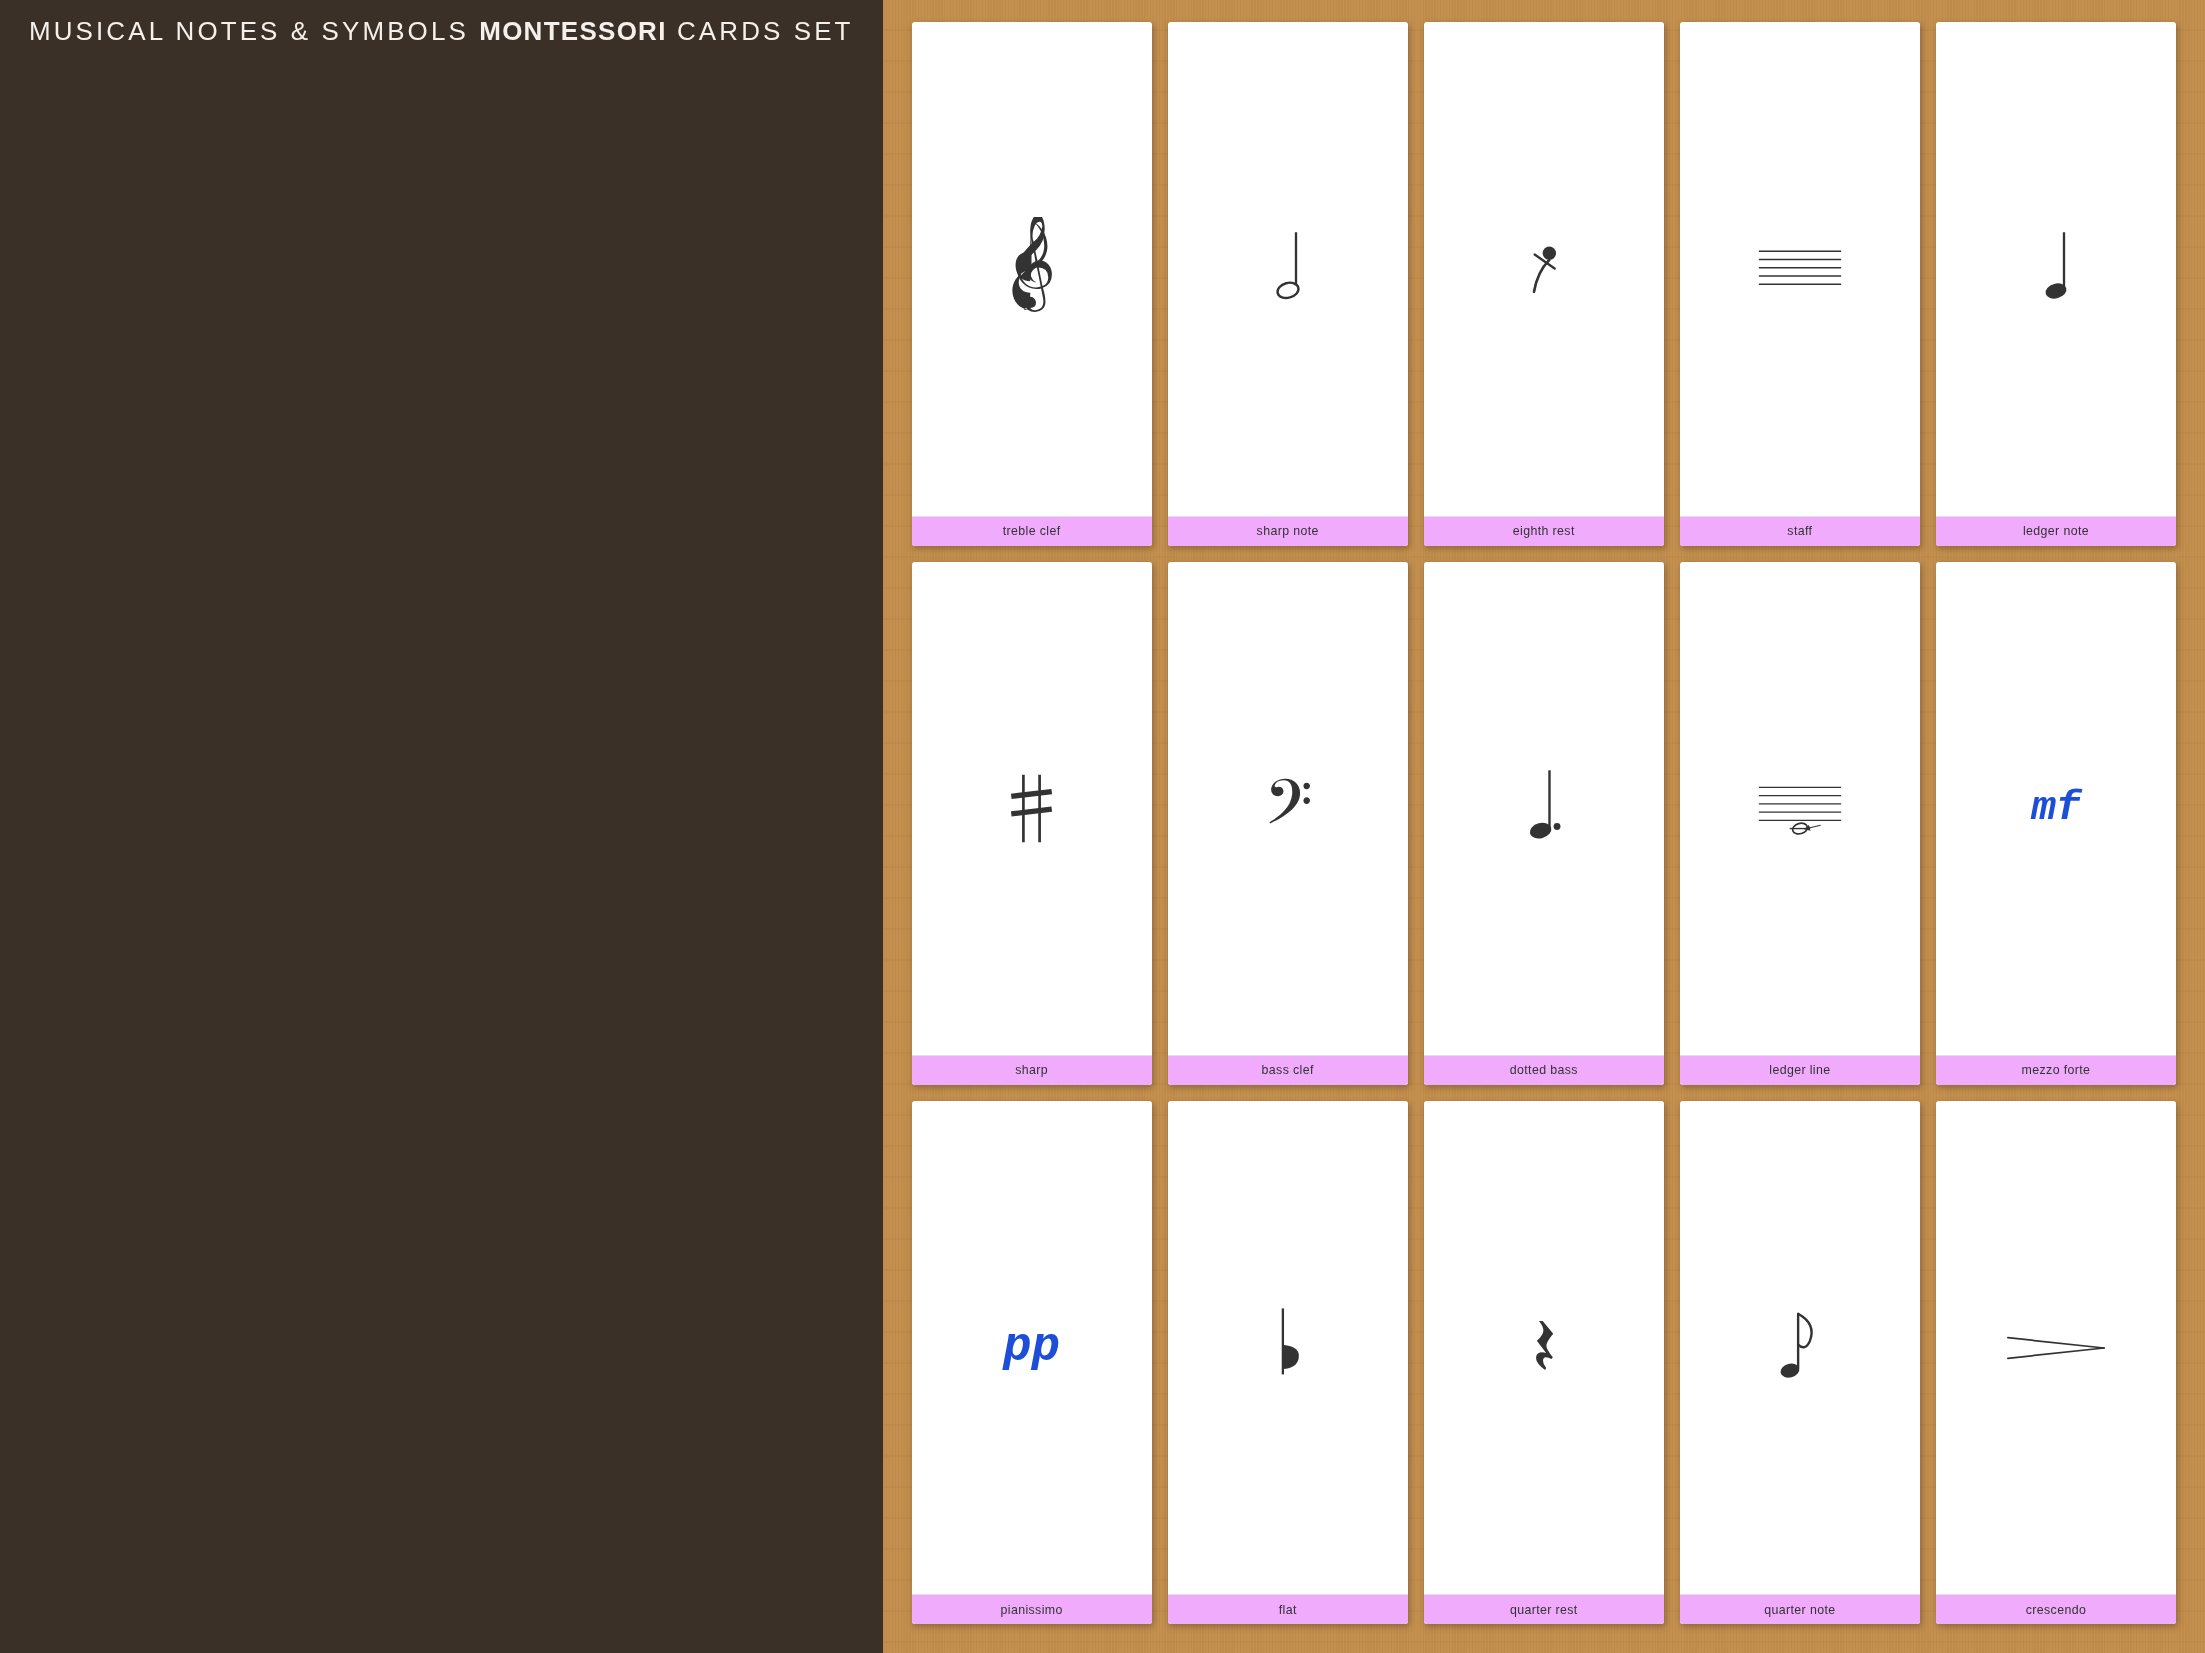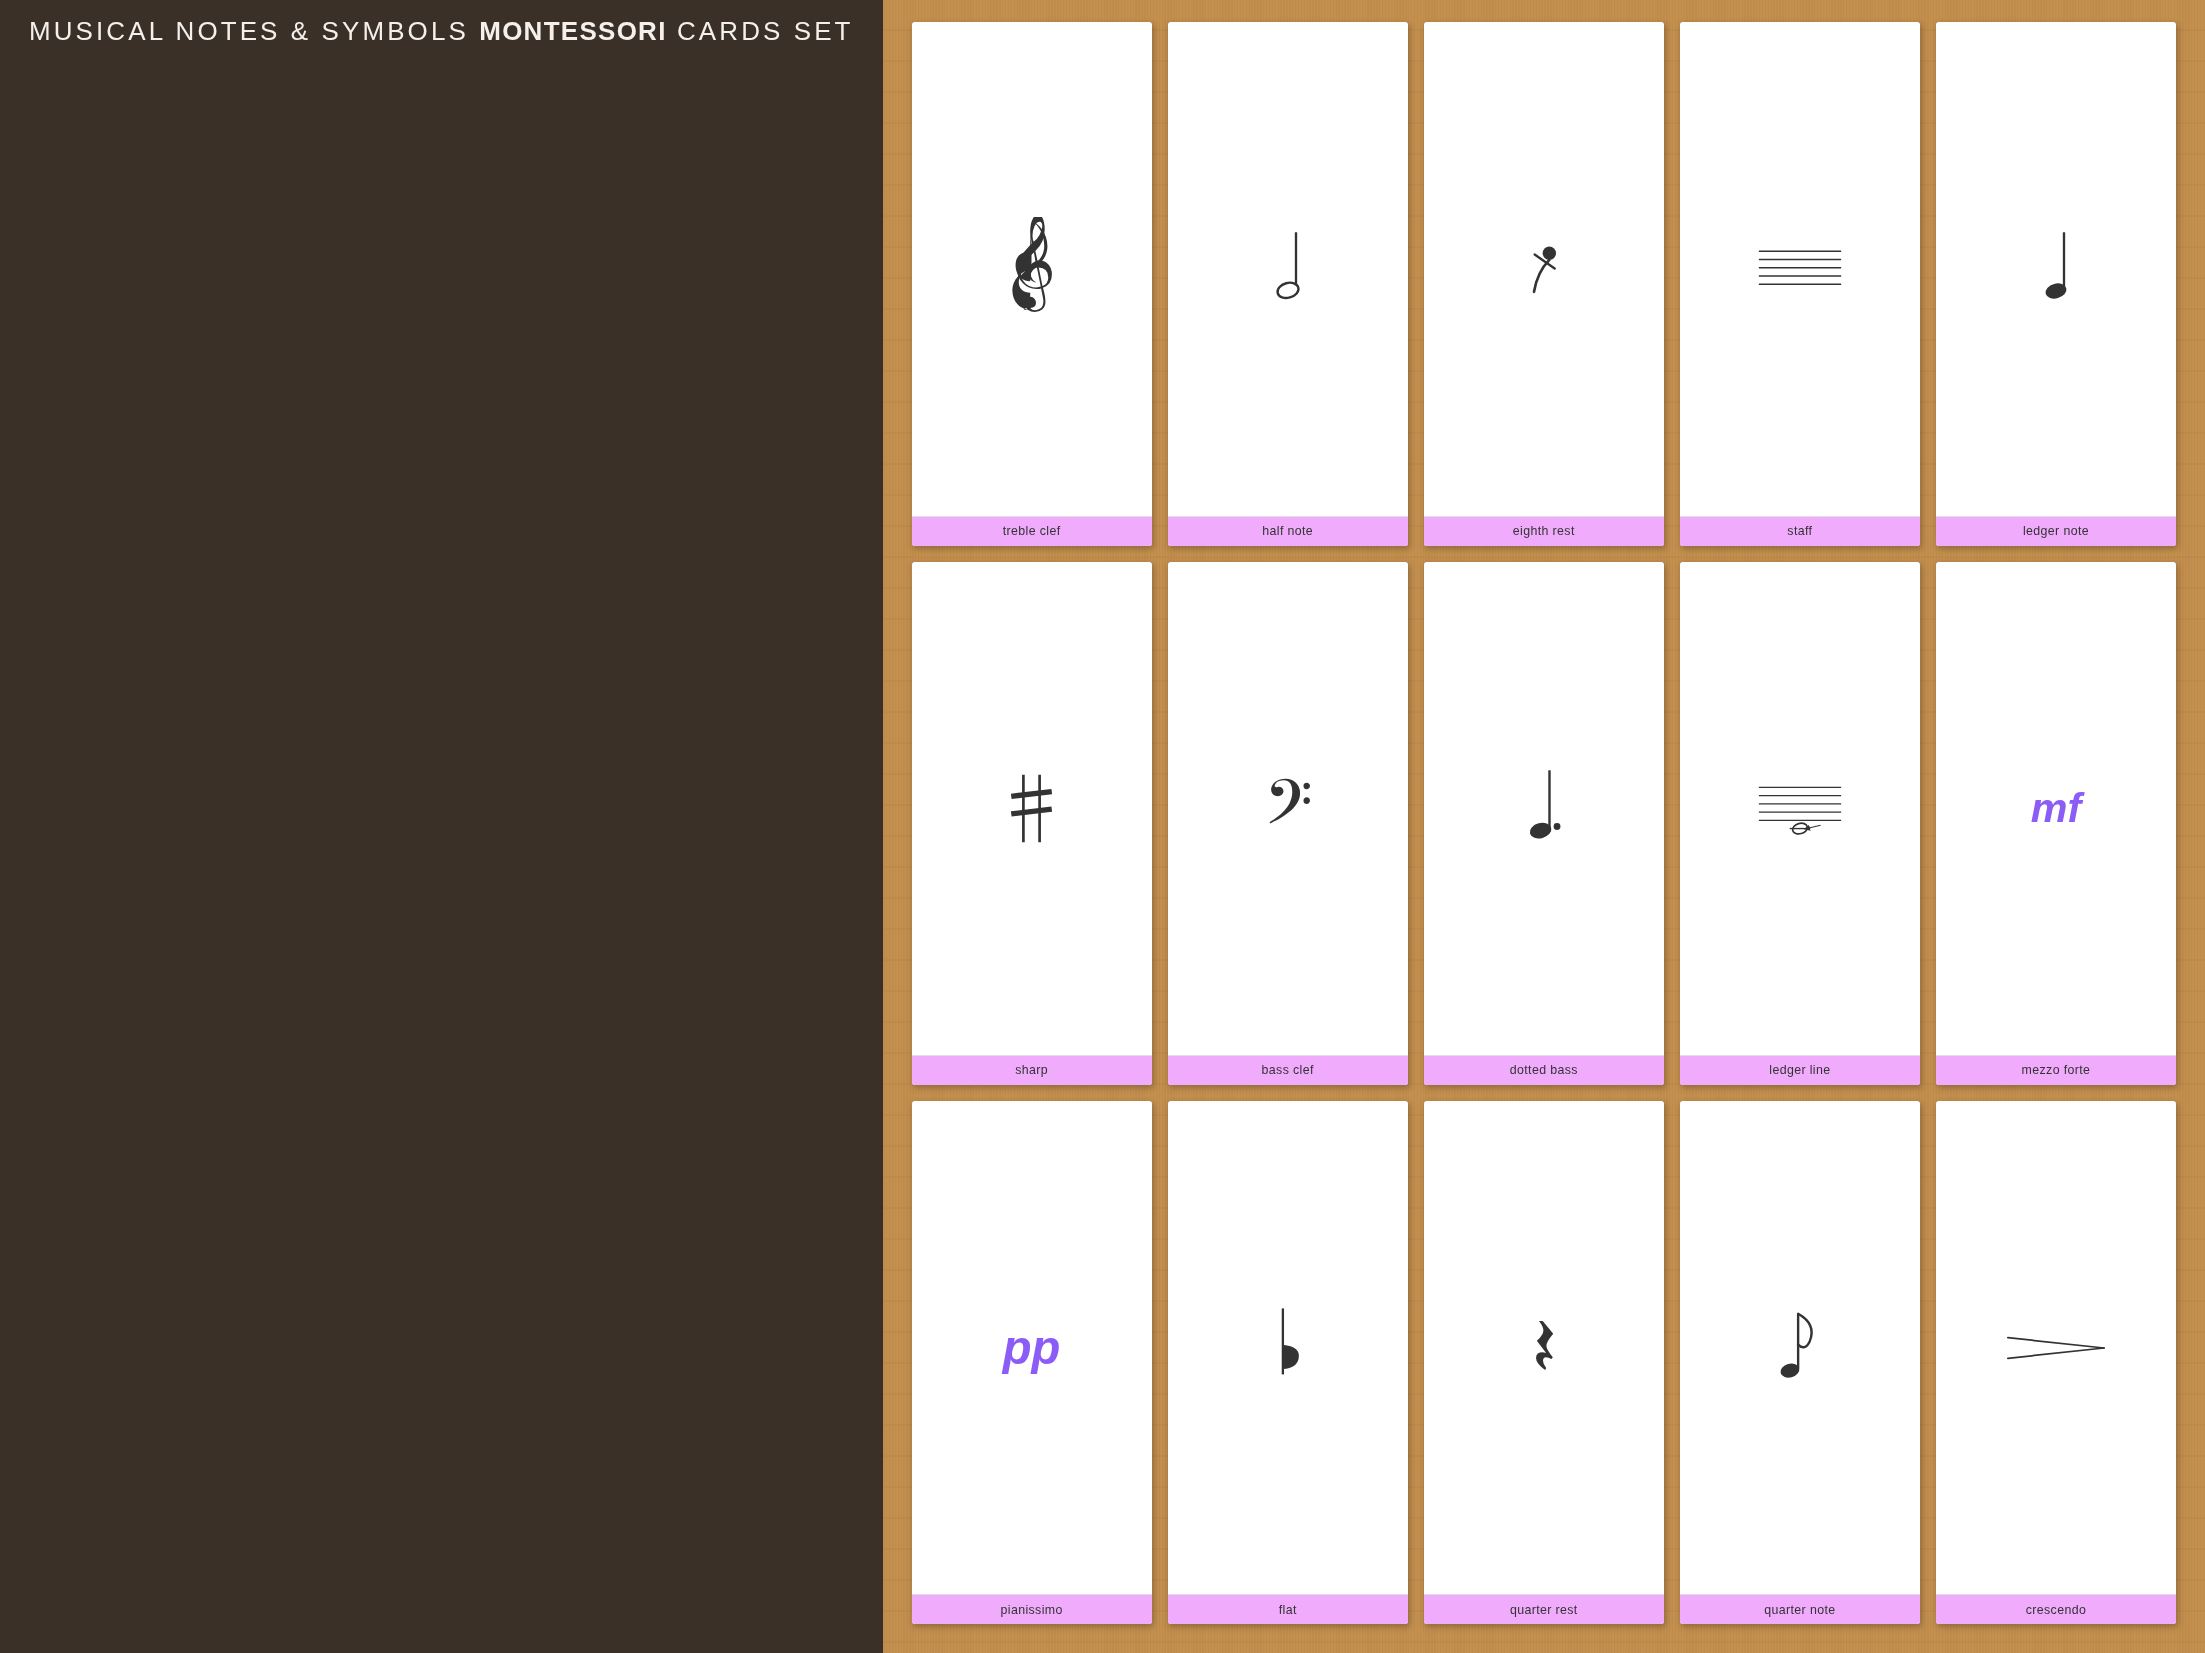--- a/index.html
+++ b/index.html
@@ -92,22 +92,22 @@
       font-family: Arial, sans-serif;
       font-size: 1.05rem;
       color: #333;
       letter-spacing: 0.03em;
     }
 
     .italic-bold {
       font-style: italic;
       font-weight: bold;
       font-size: 3.5rem;
-      color: #8b5cf6;
-      font-family: Liberation Sans, sans-serif;
+      color: #1d4ed8;
+      font-family: Liberation Mono, monospace;
     }
   </style>
 </head>
 <body>
 
 <div class="wood-bg">
   <div class="header">
     <span class="header-text">
       <span>MUSICAL NOTES &amp; SYMBOLS </span><span class="header-bold">MONTESSORI</span><span> CARDS SET</span>
     </span>
@@ -131,21 +131,21 @@
 
     <div class="card">
       <div class="card-symbol">
         <svg viewBox="0 0 60 140" width="40" height="96">
 
           <line x1="42" y1="100" x2="42" y2="15" stroke="#333" stroke-width="3.5"></line>
 
           <ellipse cx="30" cy="102" rx="16" ry="11" fill="white" stroke="#333" stroke-width="3.5" transform="rotate(-15 30 102)"></ellipse>
         </svg>
       </div>
-      <div class="card-label">half note</div>
+      <div class="card-label">sharp note</div>
     </div>
 
     <div class="card">
       <div class="card-symbol">
         <svg viewBox="0 0 60 110" width="40" height="81">
 
           <circle cx="38" cy="32" r="10" fill="#333"></circle>
           <path d="M38 42 Q20 60 15 90" stroke="#333" stroke-width="4" fill="none" stroke-linecap="round"></path>
           <line x1="16" y1="34" x2="46" y2="55" stroke="#333" stroke-width="3.5" stroke-linecap="round"></line>
         </svg>

